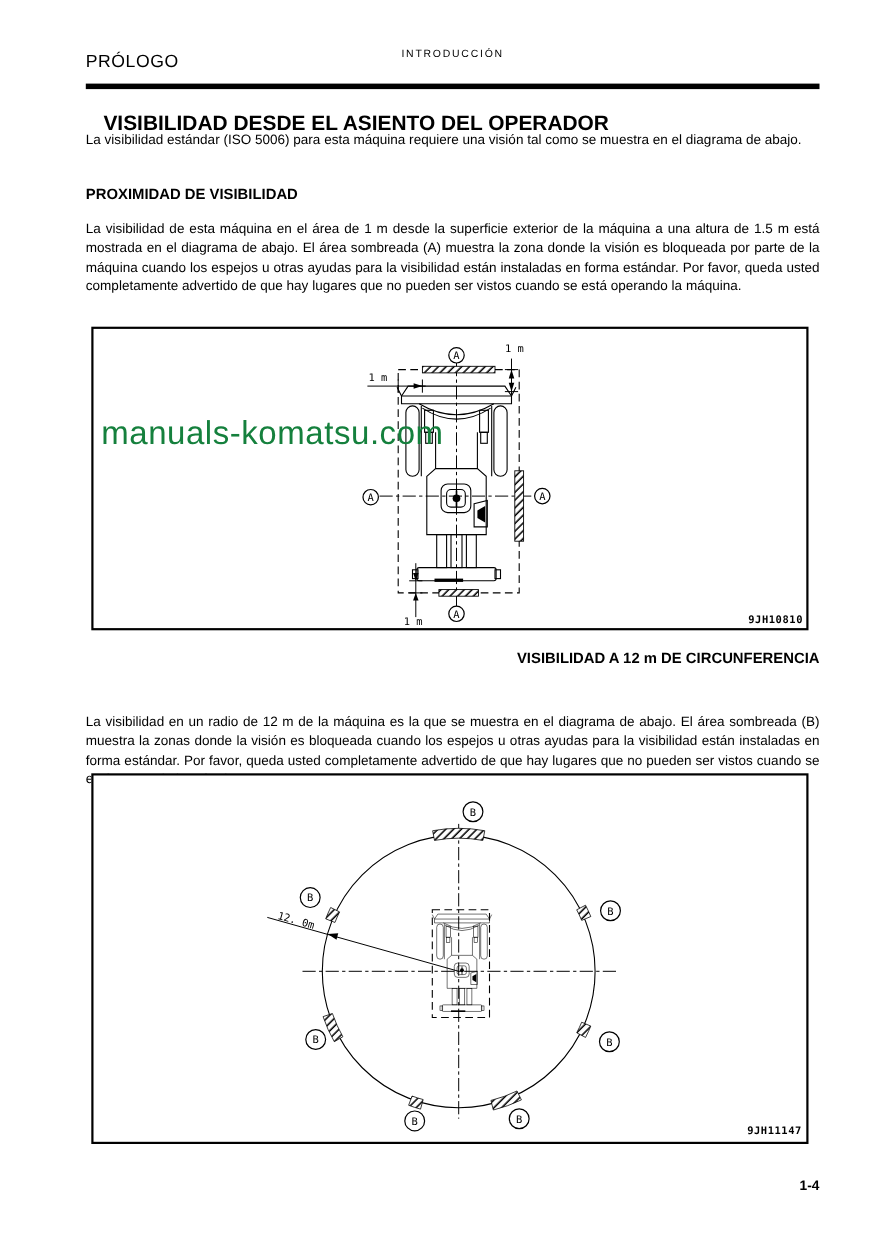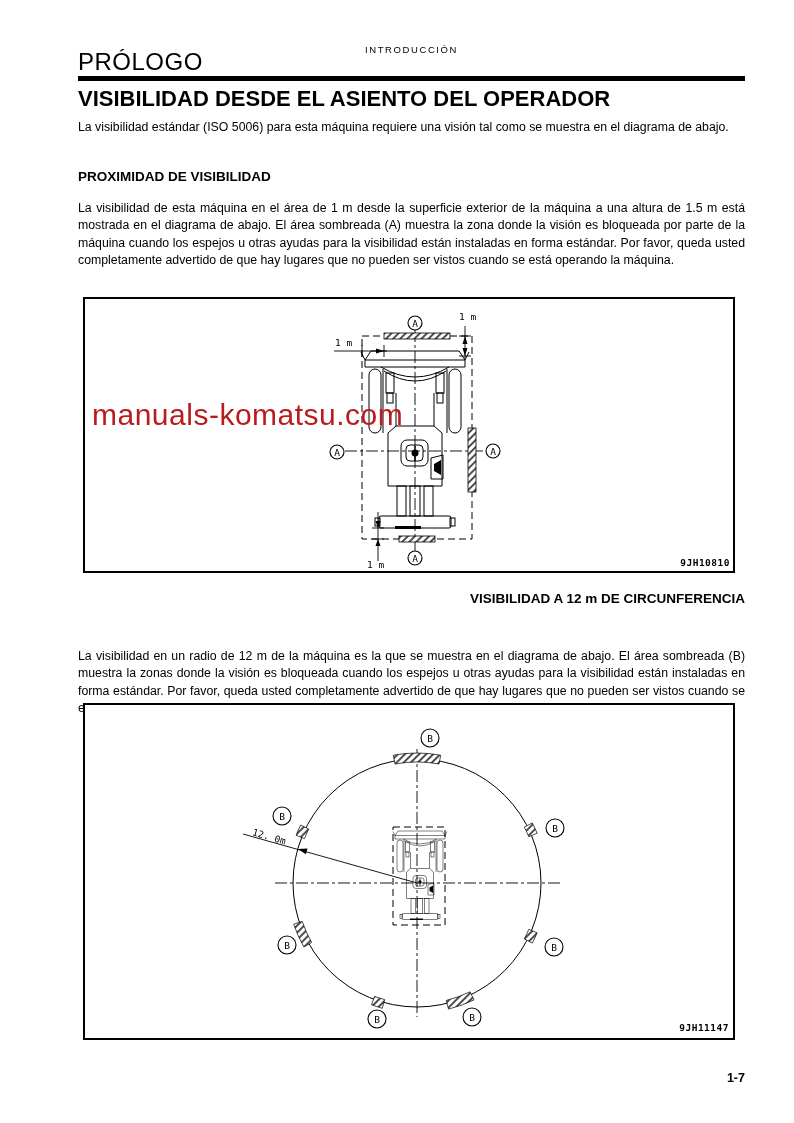--- a/index.html
+++ b/index.html
@@ -1,33 +1,33 @@
 <!DOCTYPE html>
 <html><head>
 <meta charset="utf-8">
 <style>
   html,body{margin:0;padding:0;}
   body{width:794px;height:1123px;background:#ffffff;position:relative;overflow:hidden;
        font-family:"Liberation Sans",sans-serif;color:#000;}
   .abs{position:absolute;}
-  .hdr-left{left:78px;top:48px;font-size:24px;font-weight:500;letter-spacing:.5px;}
+  .hdr-left{left:78px;top:48px;font-size:16px;font-weight:500;letter-spacing:.5px;}
   .hdr-right{left:78px;top:44px;width:667px;text-align:center;font-size:9.5px;letter-spacing:1.6px;}
   .hdr-bar{left:78px;top:76px;width:667px;height:5px;background:#000;}
-  h1.title{left:78px;top:86px;width:667px;font-size:22px;font-weight:bold;margin:0;}
+  h1.title{left:78px;top:86px;width:667px;font-size:19px;font-weight:bold;margin:16px;}
   h2.sub{width:667px;font-size:13.5px;font-weight:bold;margin:0;left:78px;}
   p.body{left:78px;width:667px;font-size:12.3px;line-height:17.4px;text-align:justify;margin:0;}
   .sub1{top:169px;}
   .p-intro{top:119px;}
   .p-prox{top:200px;}
   .sub2{top:591px;text-align:right;}
   .p-circ{top:648px;}
   .figbox{left:83px;border:2px solid #000;background:#fff;}
   .fig1{top:297px;width:648px;height:272px;}
   .fig2{top:703px;width:648px;height:333px;}
-  .watermark{left:92px;top:398px;font-size:30px;color:#b91c1c;letter-spacing:.5px;z-index:5;}
+  .watermark{left:92px;top:378px;font-size:30px;color:#15803d;letter-spacing:.5px;z-index:5;}
   .pagenum{left:78px;top:1071px;width:667px;text-align:right;font-size:12.5px;font-weight:bold;}
   svg{display:block;}
   .cline{stroke:#000;stroke-width:.9;stroke-dasharray:12 3 3 3;fill:none;}
   .dline{stroke:#000;stroke-width:1;stroke-dasharray:7 4;fill:none;}
   .hz{stroke:#000;stroke-width:.8;}
   .mk circle{fill:#fff;stroke:#000;stroke-width:1.1;}
   .mk text{font-family:"DejaVu Sans Mono",monospace;font-size:9.5px;text-anchor:middle;}
   .dimtxt{font-family:"DejaVu Sans Mono",monospace;font-size:9.5px;}
   .figcode{font-family:"DejaVu Sans Mono",monospace;font-size:9.5px;font-weight:bold;text-anchor:end;letter-spacing:.5px;}
   .thin{stroke:#000;stroke-width:.9;fill:none;}
@@ -197,15 +197,15 @@
       </g>
       <g class="mk">
         <circle cx="387" cy="312" r="9"></circle>
           <text x="387" y="315.5">B</text>
       </g>
       <text class="figcode" x="644" y="326">9JH11147</text>
     </svg>
   </figure>
 
   <div class="abs watermark">manuals-komatsu.com</div>
-  <div class="abs pagenum">1-7</div>
+  <div class="abs pagenum">1-4</div>
 
 </div>
 
 </body></html>

